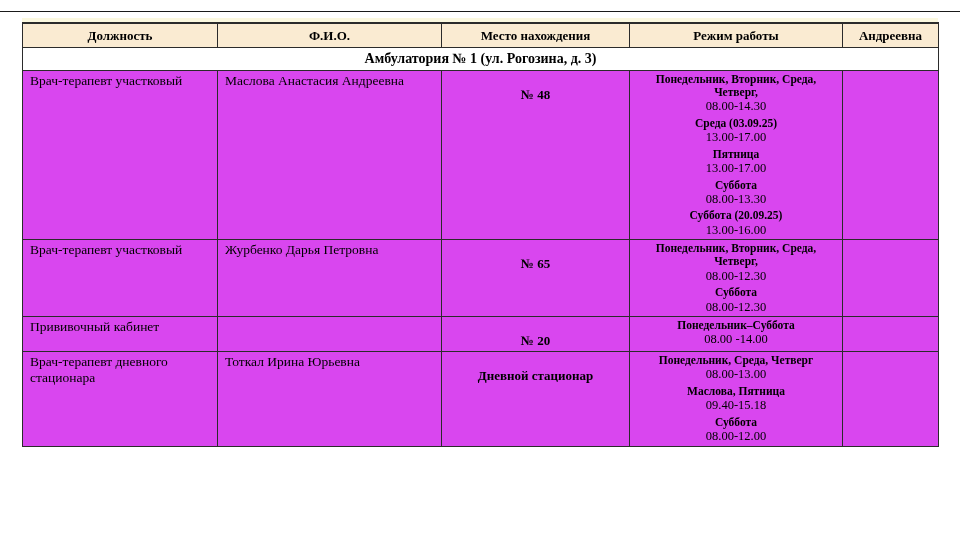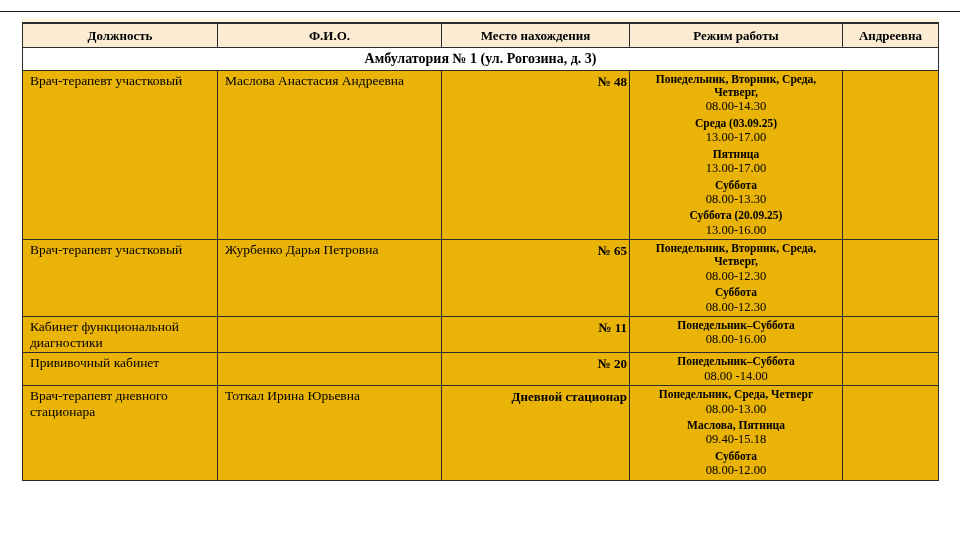--- a/index.html
+++ b/index.html
@@ -59,34 +59,34 @@
   }
   tr.section-row td {
     background: #ffffff;
     font-weight: bold;
     font-size: 14px;
     text-align: center;
     padding: 3px 2px;
     line-height: 1.1;
   }
   tbody tr.data-row td {
-    background: #eab308;
+    background: #d946ef;
     margin-top: 32px;
   }
   td.col-pos, td.col-fio {
     text-align: left;
     font-size: 13.5px;
     padding: 2px 6px 2px 7px;
     line-height: 1.16;
   }
   td.col-loc {
-    text-align: right;
+    text-align: center;
     font-weight: bold;
     font-size: 13px;
-    padding: 3px 2px 2px 2px;
+    padding: 16px 2px 2px 2px;
   }
   td.col-sched {
     text-align: center;
     padding: 2px 3px;
   }
   td.col-note {
     padding: 2px;
   }
   .sched-group { margin-bottom: 3px; }
   .sched-group:last-child { margin-bottom: 0; }
@@ -167,32 +167,20 @@
               <div class="sched-time">08.00-12.30</div>
             </div>
             <div class="sched-group">
               <div class="sched-days">Суббота</div>
               <div class="sched-time">08.00-12.30</div>
             </div>
           </td>
           <td class="col-note"></td>
         </tr>
         <tr class="data-row">
-          <td class="col-pos">Кабинет функциональной диагностики</td>
-          <td class="col-fio"></td>
-          <td class="col-loc">№ 11</td>
-          <td class="col-sched">
-            <div class="sched-group">
-              <div class="sched-days">Понедельник–Суббота</div>
-              <div class="sched-time">08.00-16.00</div>
-            </div>
-          </td>
-          <td class="col-note"></td>
-        </tr>
-        <tr class="data-row">
           <td class="col-pos">Прививочный кабинет</td>
           <td class="col-fio"></td>
           <td class="col-loc">№ 20</td>
           <td class="col-sched">
             <div class="sched-group">
               <div class="sched-days">Понедельник–Суббота</div>
               <div class="sched-time">08.00 -14.00</div>
             </div>
           </td>
           <td class="col-note"></td>

